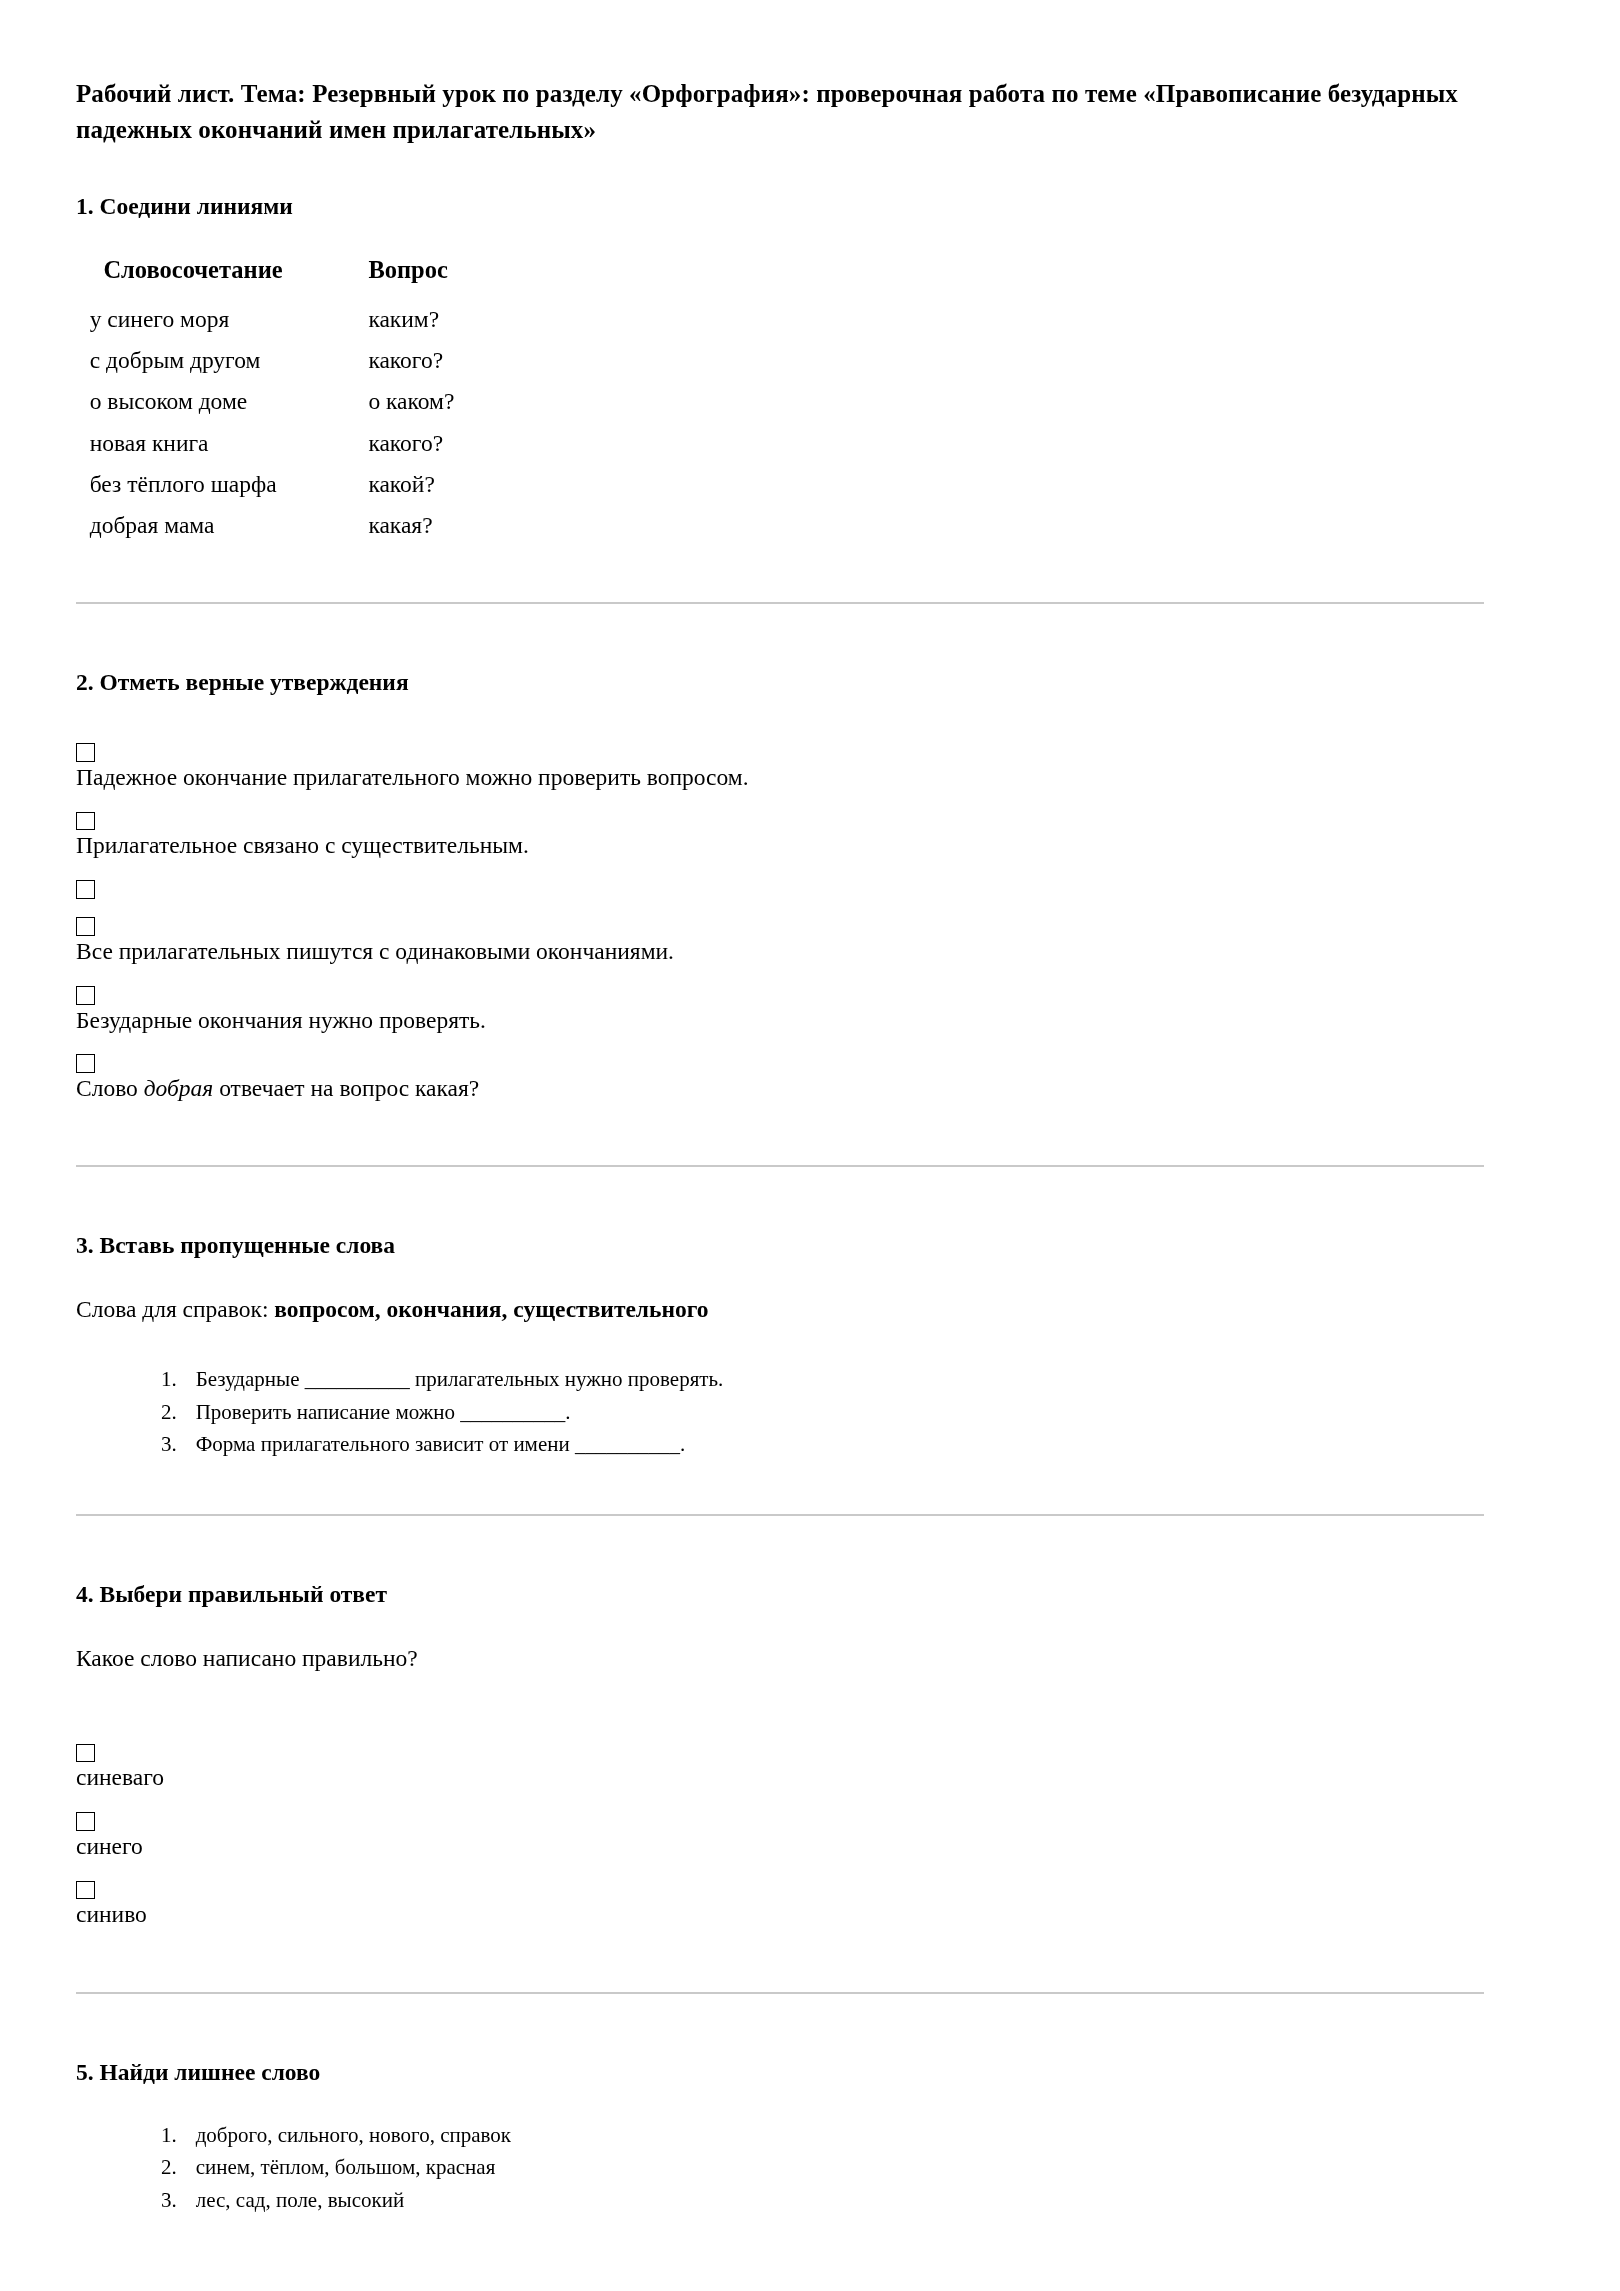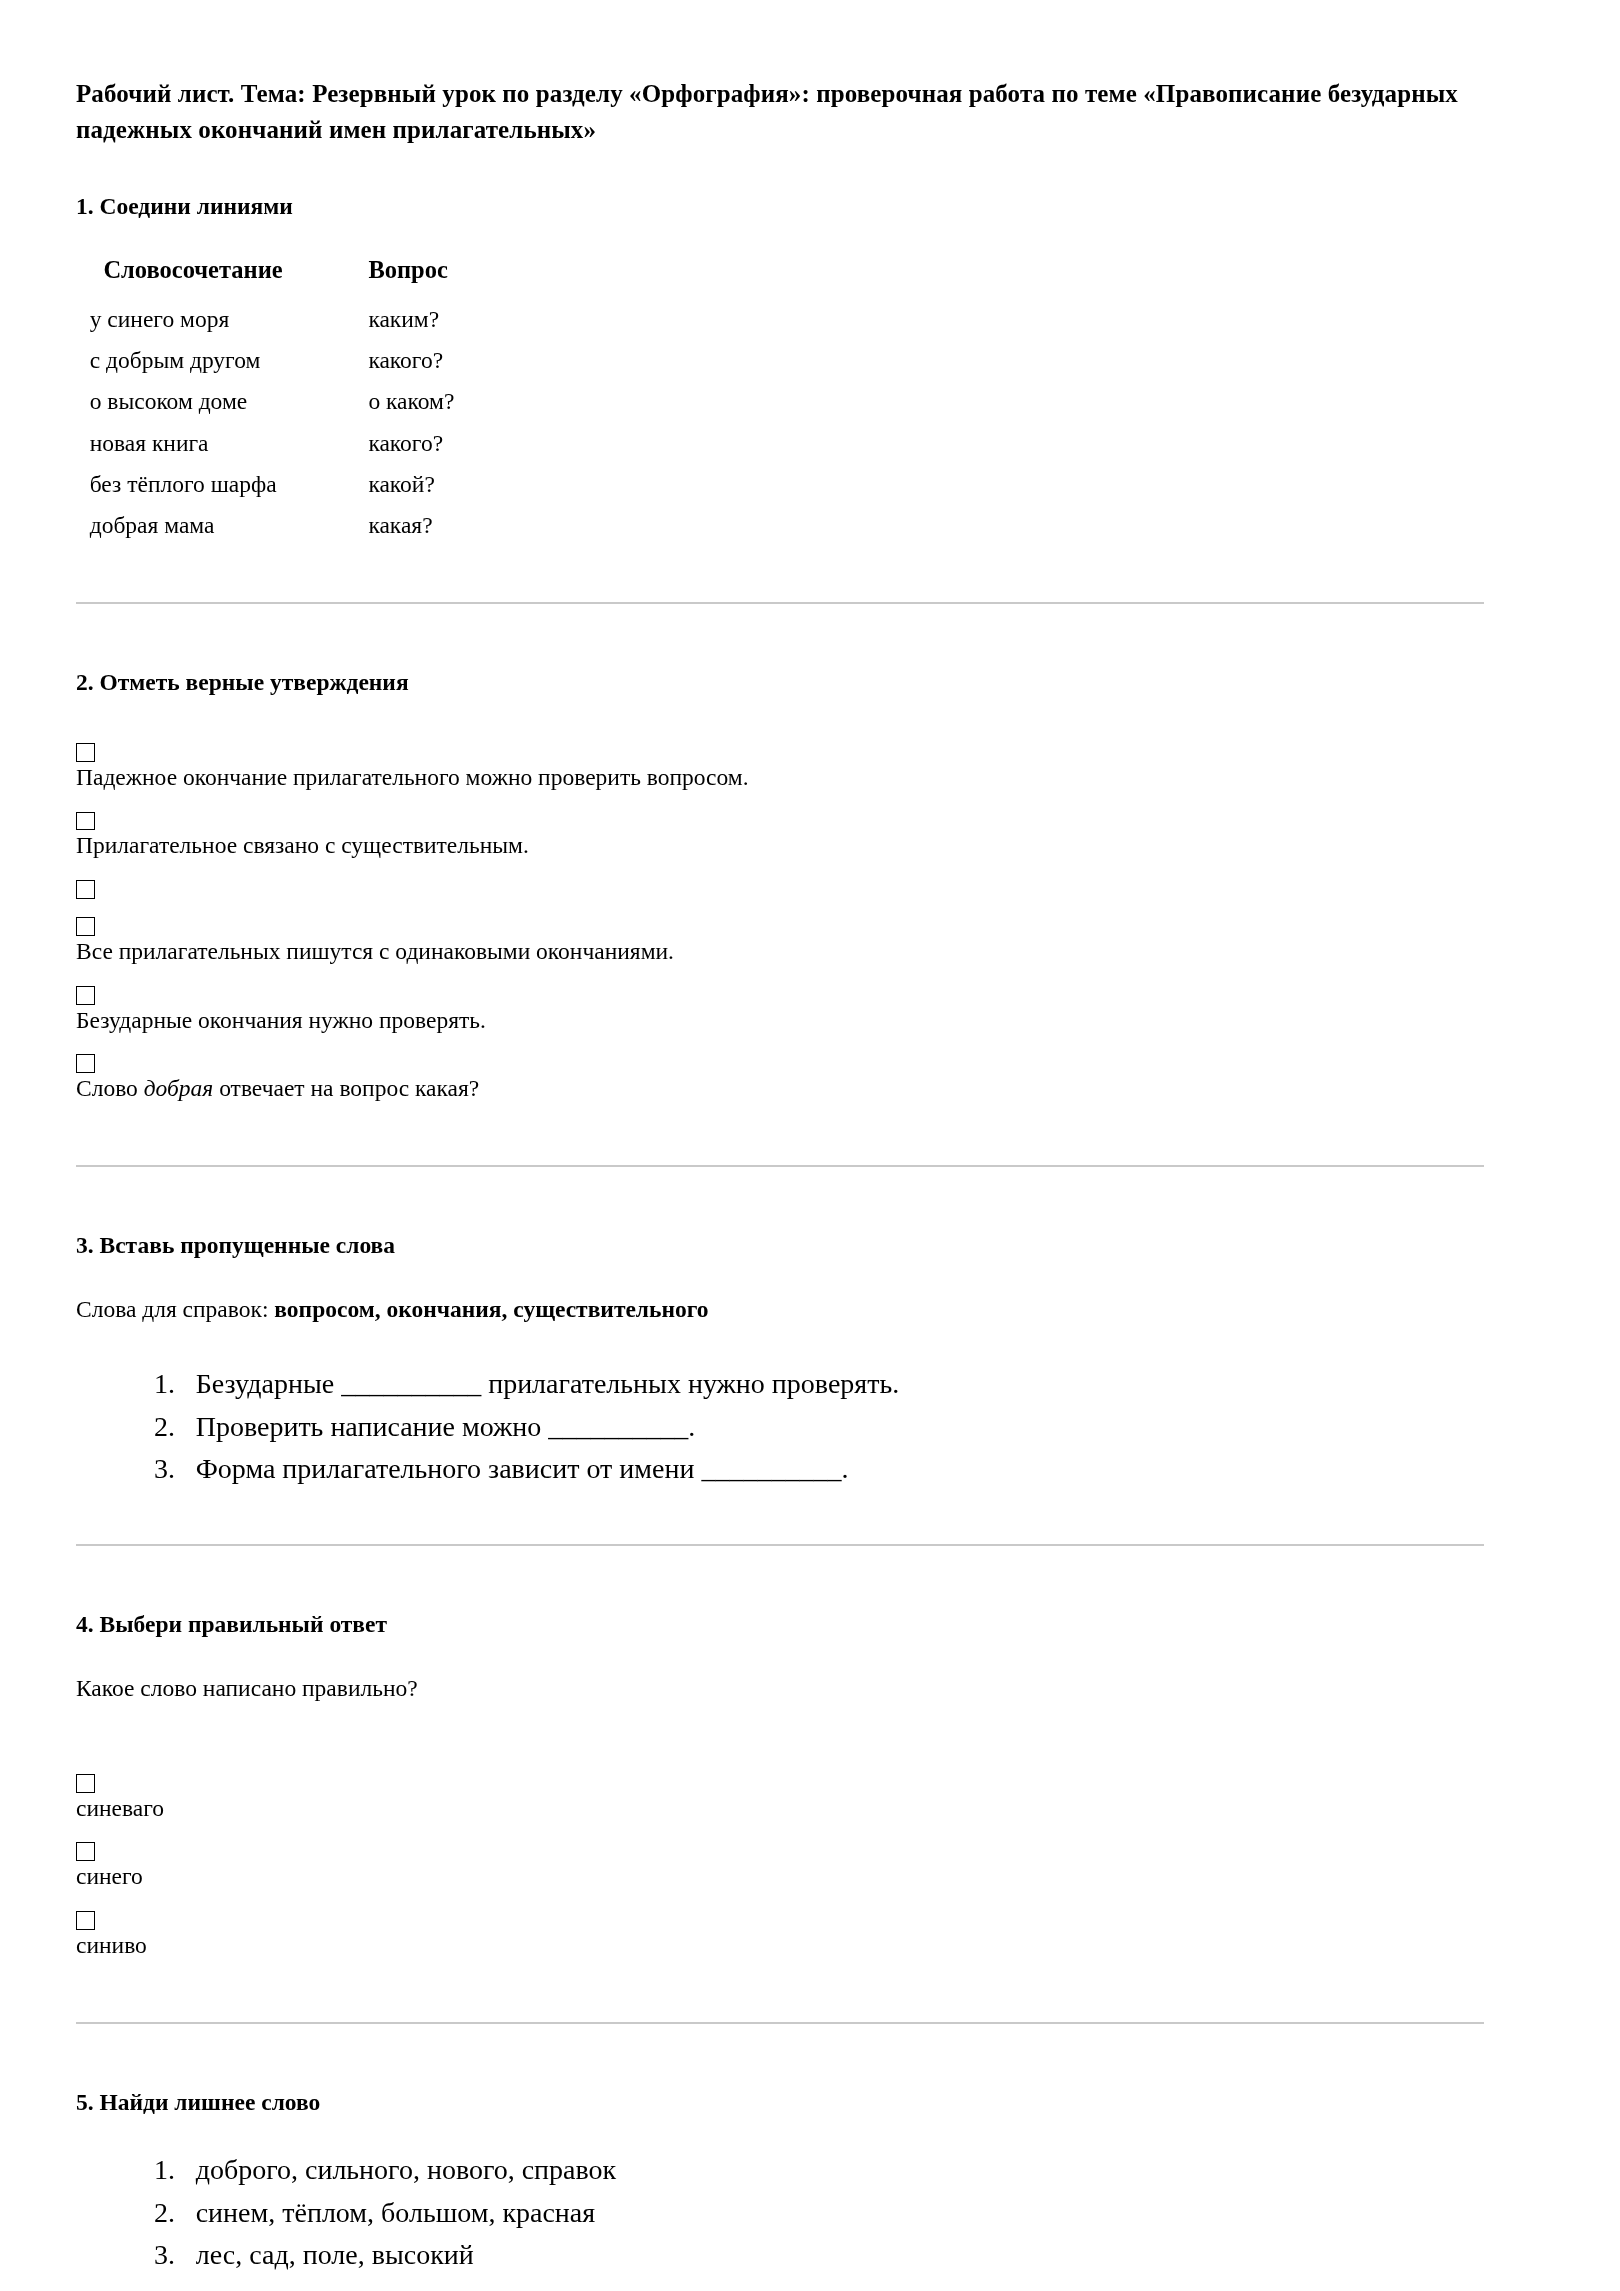--- a/index.html
+++ b/index.html
@@ -108,21 +108,21 @@
   .para {
     font-size: 23.5px;
     line-height: 1.35;
     margin: 0 0 33px 0;
   }
   .para.tight { margin-bottom: 39px; }
   .para b { font-weight: bold; }
 
   
   ol.num-list {
-    font-size: 28px;
+    font-size: 21px;
     margin: 0;
     padding-left: 106px;
     line-height: 1.44;
   }
   ol.num-list li {
     padding-left: 13.7px;
     margin: 0 0 2px 0;
   }
 
   .spacer-sm { height: 23.5px; }

